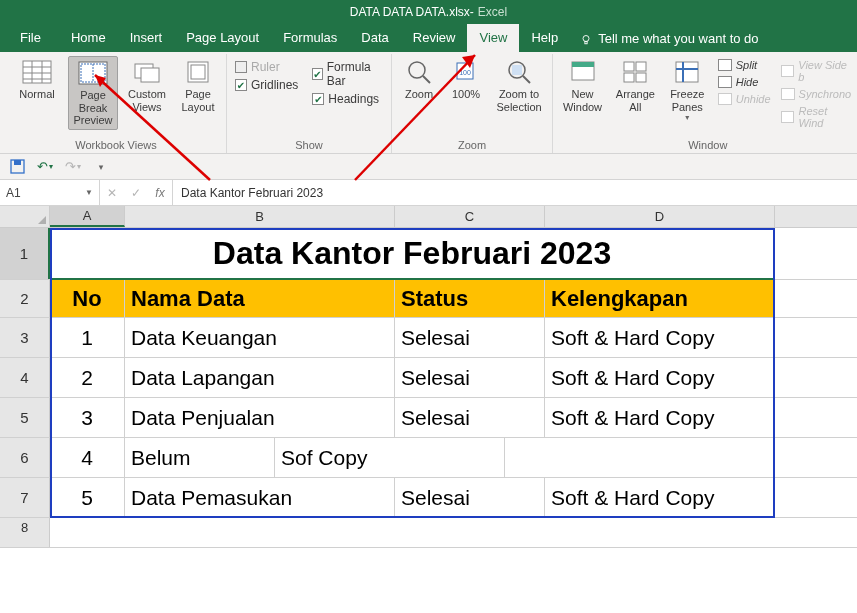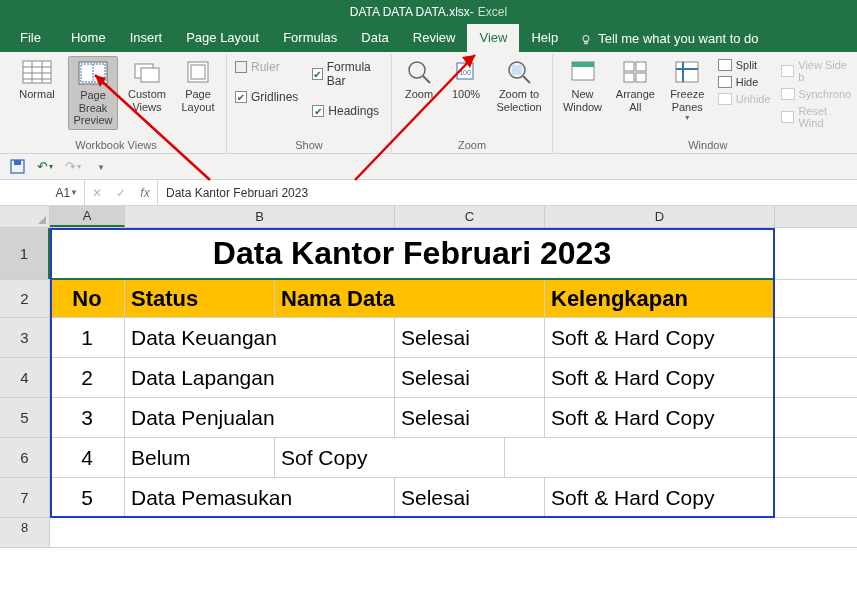--- a/index.html
+++ b/index.html
@@ -23,36 +23,36 @@
   .group { display:flex; flex-direction:column; justify-content:space-between; border-right:1px solid #d9d9d9; padding:2px 6px 0 6px; }
   .group:last-child { border-right:none; }
   .group-body { display:flex; align-items:flex-start; gap:6px; }
   .group-label { text-align:center; font-size:11px; color:#666; padding:2px 0 2px 0; }
 
   .bigbtn { display:flex; flex-direction:column; align-items:center; width:50px; padding:2px 1px; font-size:11px; color:#3b3b3b; text-align:center; cursor:pointer; line-height:1.15; }
   .bigbtn.selected { background:#c8c6c4; border:1px solid #a0a0a0; border-radius:2px; }
   .bigbtn .ic { width:32px; height:28px; margin-bottom:2px; display:flex; align-items:center; justify-content:center; }
   .bigbtn .arrow { font-size:8px; color:#666; }
 
-  .chkcol { display:flex; flex-direction:column; gap:16px; padding:4px 6px 0 2px; font-size:12px; color:#3b3b3b; }
+  .chkcol { display:flex; flex-direction:column; gap:4px; padding:4px 6px 0 2px; font-size:12px; color:#3b3b3b; }
   .chk { display:flex; align-items:center; gap:4px; cursor:pointer; }
   .chk .box { width:12px; height:12px; border:1px solid #888; background:#fff; display:inline-flex; align-items:center; justify-content:center; font-size:10px; color:#217346; }
 
-  .smallrow { display:flex; flex-direction:column; gap:3px; padding-top:2px; font-size:11px; color:#3b3b3b; }
+  .smallrow { display:flex; flex-direction:column; gap:3px; padding-top:2px; font-size:11px; color:#3b3b3b;font-style:italic; }
   .smallitem { display:flex; align-items:center; gap:4px; cursor:pointer; padding:1px 2px; }
   .sqic { width:14px; height:12px; border:1px solid #888; display:inline-block; background:#fff; }
 
   
   .qat { background:#f3f2f1; border-bottom:1px solid #d4d4d4; height:26px; display:flex; align-items:center; padding:0 8px; gap:10px; }
   .qat .qbtn { width:18px; height:18px; display:flex; align-items:center; justify-content:center; cursor:pointer; color:#217346; font-size:13px; }
   .qat .qbtn.dis { color:#b5b5b5; cursor:default; }
 
   
   .fbar { height:26px; border-bottom:1px solid #d4d4d4; display:flex; align-items:stretch; background:#fff; }
-  .namebox { width:85px; border-right:1px solid #d4d4d4; display:flex; align-items:center; padding:0 6px; font-size:12px; color:#444; justify-content:flex-end; }
+  .namebox { width:100px; border-right:1px solid #d4d4d4; display:flex; align-items:center; padding:0 6px; font-size:12px; color:#444; justify-content:space-between; }
   .namebox .dd { font-size:8px; color:#666; }
   .fxicons { display:flex; align-items:center; border-right:1px solid #d4d4d4; }
   .fxicons span { width:24px; text-align:center; font-size:12px; color:#b5b5b5; cursor:pointer; }
   .fxicons .fx { font-style:italic; color:#7a7a7a; }
   .finput { flex:1; padding:0 8px; font-size:12px; color:#333; display:flex; align-items:center; }
 
   
   .gridwrap { position:relative; background:#fff; }
   .colheads { display:flex; height:22px; border-bottom:1px solid #ccc; background:#e6e6e6; font-size:13px; color:#333; }
   .corner { width:50px; border-right:1px solid #ccc; background:#e6e6e6; position:relative; }
@@ -327,22 +327,22 @@
   <div class="rows">
 
     <div class="rw" style="height:52px">
       <div class="rh sel">1</div>
       <div class="cell titlecell" style="width:725px">Data Kantor Februari 2023</div>
     </div>
 
     <div class="rw" style="height:38px">
       <div class="rh">2</div>
       <div class="cell hdr no" style="width:75px">No</div>
+      <div class="cell hdr" style="width:270px">Nama Data</div>
       <div class="cell hdr" style="width:150px">Status</div>
-      <div class="cell hdr" style="width:270px">Nama Data</div>
       <div class="cell hdr" style="width:230px">Kelengkapan</div>
     </div>
 
     <div class="rw" style="height:40px">
       <div class="rh">3</div>
       <div class="cell no" style="width:75px">1</div>
       <div class="cell" style="width:270px">Data Keuangan</div>
       <div class="cell" style="width:150px">Selesai</div>
       <div class="cell" style="width:230px">Soft &amp; Hard Copy</div>
     </div>

